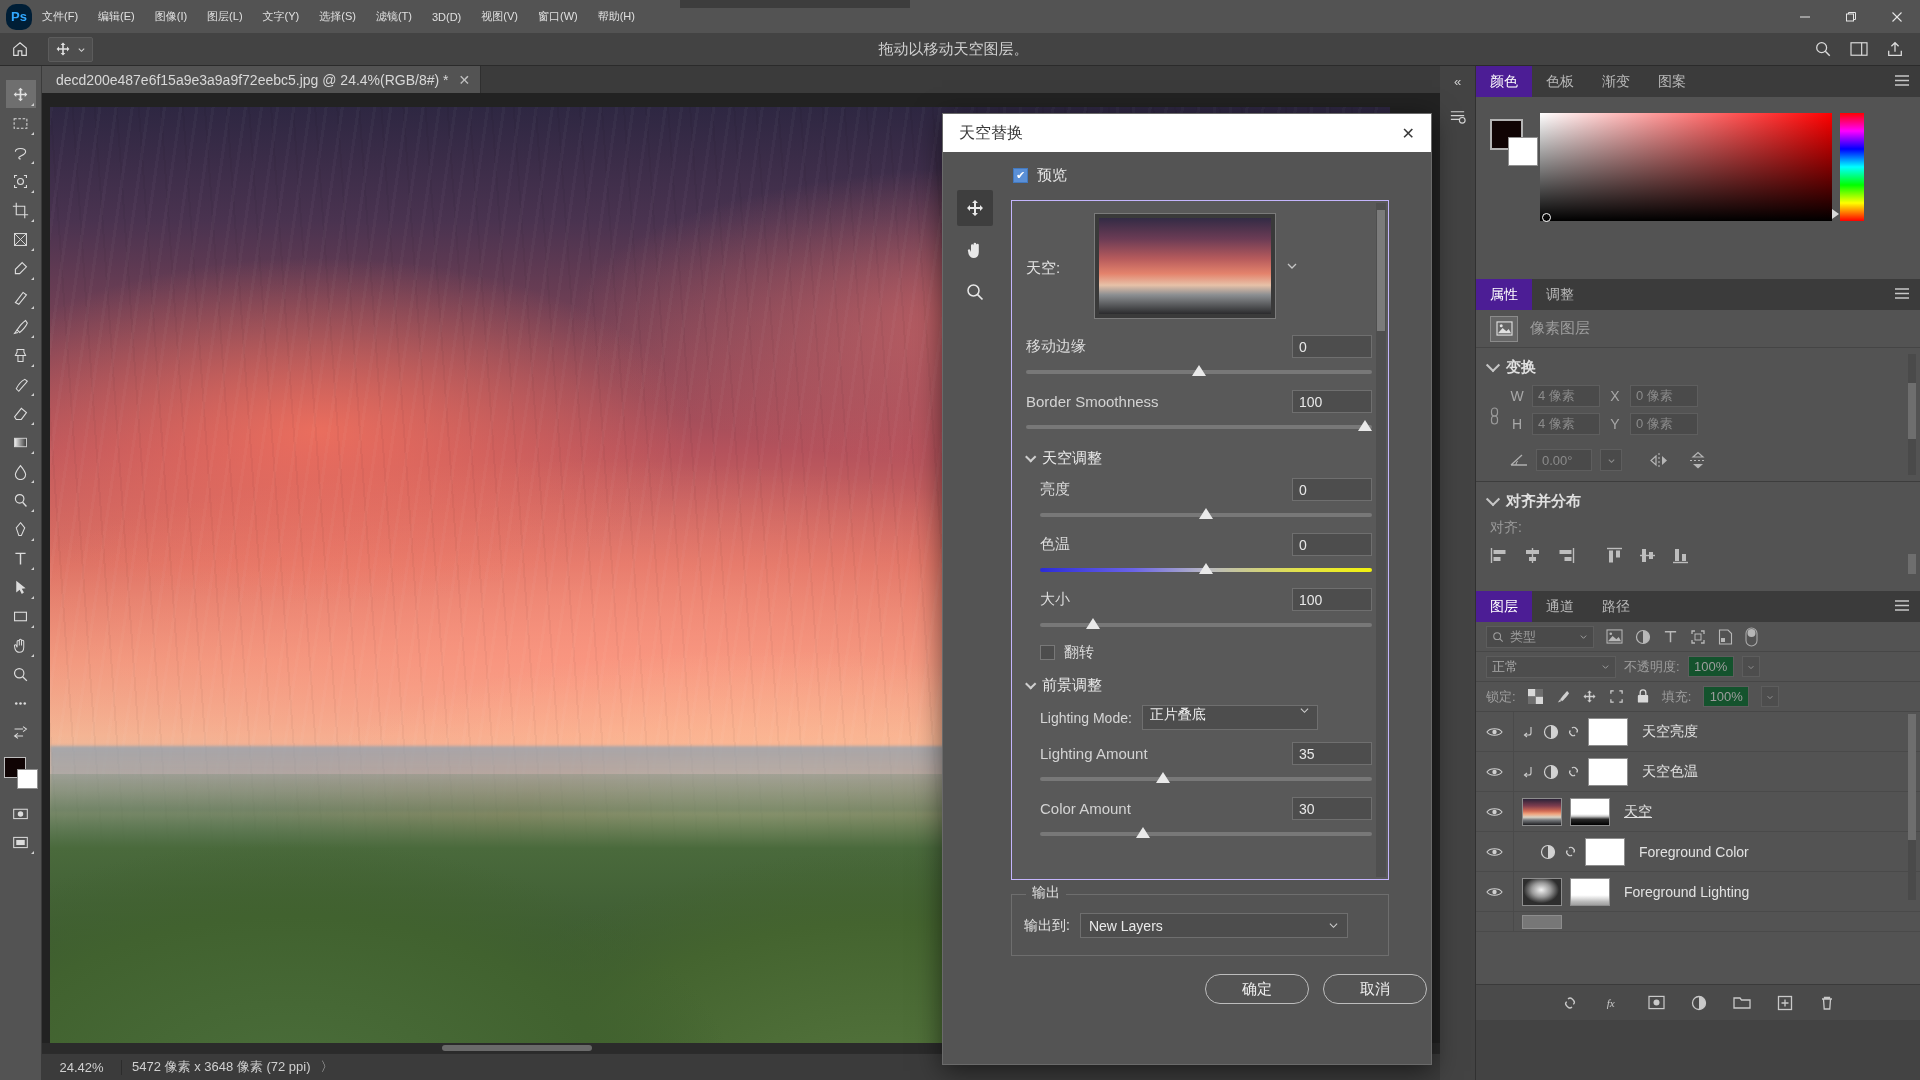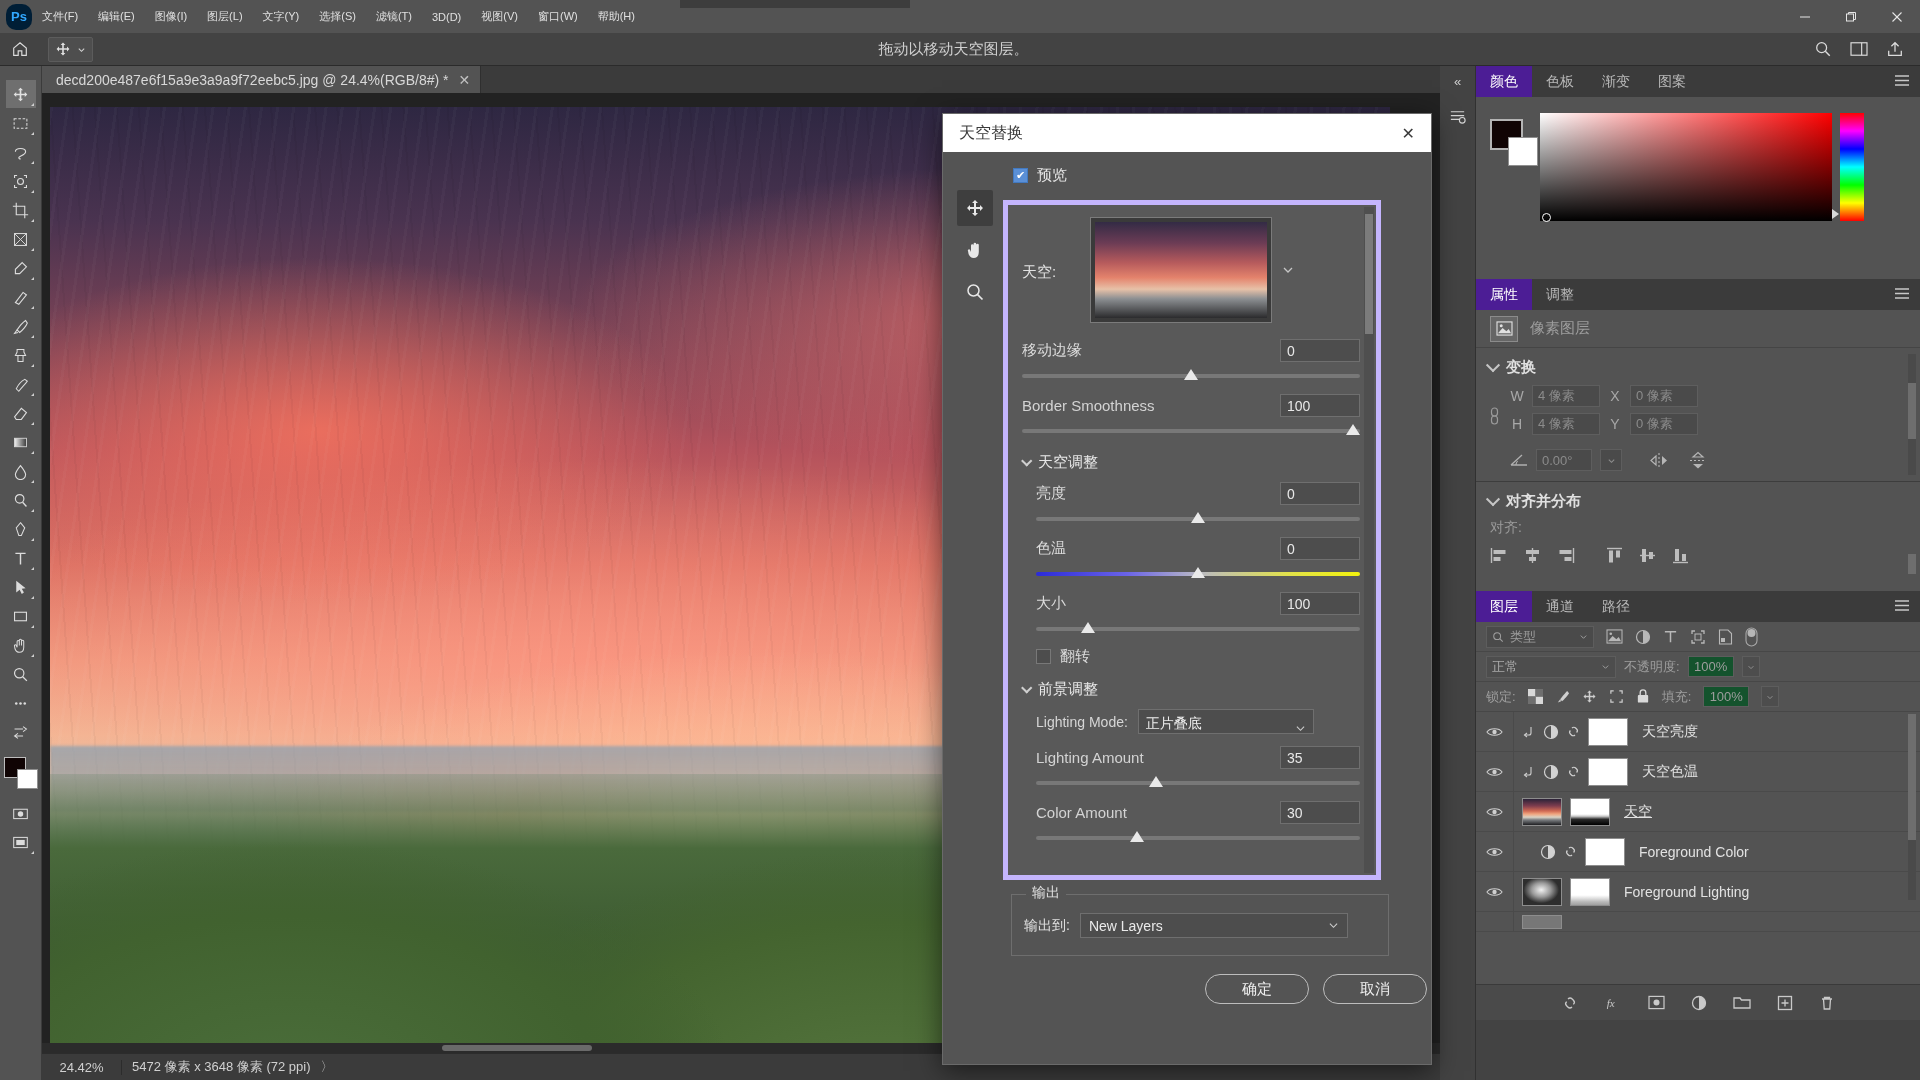--- a/index.html
+++ b/index.html
@@ -197,22 +197,22 @@
   .dtool { width:36px; height:36px; display:flex; align-items:center; justify-content:center;
            color:#e0e0e0; margin-bottom:6px; border-radius:2px; }
   .dtool.sel { background:#3e3e3e; }
   .preview-row { position:absolute; left:70px; top:14px; display:flex; align-items:center; gap:9px; }
   .cbx { width:15px; height:15px; background:#5a8fd6; border:1px solid #4279c0; display:flex;
          align-items:center; justify-content:center; color:#fff; font-size:11px; }
   .cbx.off { background:#4d4d4d; border:1px solid #787878; color:transparent; }
   .pv-label { font-size:15px; color:#e6e6e6; }
 
   .scrollpane {
-    position:absolute; left:60px; top:48px; width:378px; height:680px;
-    background:#595959; border:5px solid #c4b5fd; overflow:hidden;
+    position:absolute; left:68px; top:48px; width:378px; height:680px;
+    background:#595959; border:1px solid #c4b5fd; overflow:hidden;
   }
   .sp-inner { padding:12px 16px 12px 14px; }
   .sky-row { display:flex; align-items:flex-start; gap:10px; margin-bottom:16px; }
   .sky-lab { font-size:15px; color:#e2e2e2; padding-top:46px; width:58px; }
   .sky-pick { width:182px; height:106px; border:1px solid #7b7b7b; background:#3a3a3a; padding:4px;
               display:flex; align-items:center; }
   .sky-thumb { width:100%; height:96px;
     background:linear-gradient(to bottom,#332b45 0%,#6c3c55 22%,#b55a5c 42%,#e4836c 58%,#e7c1a8 70%,#8c8f92 80%,#2b2b2d 100%); }
   .sky-dd { font-size:12px; color:#c6c6c6; padding-top:48px; }
 
@@ -226,21 +226,21 @@
   .strack { position:absolute; left:0; right:0; top:6px; height:4px; background:#787878; border-radius:2px; }
   .strack.temp { background:linear-gradient(to right,#2b2bd8 0%,#6a63e8 28%,#b9b9c4 50%,#e2e24a 78%,#f2f20c 100%); }
   .shandle { position:absolute; top:1px; width:0;height:0;
              border-left:7px solid transparent; border-right:7px solid transparent; border-bottom:11px solid #e9e9e9; }
   .subhead { display:flex; align-items:center; gap:8px; margin:14px 0 10px 0; font-size:15px; color:#e8e8e8; }
   .chev-s { display:inline-block; width:8px;height:8px;border-right:2px solid #cfcfcf;border-bottom:2px solid #cfcfcf;
             transform:rotate(45deg) translate(-1px,-2px); }
   .indent { padding-left:14px; }
   .flip-row { display:flex; align-items:center; gap:9px; margin:10px 0 2px 14px; }
   .ddbox { width:176px; height:25px; background:#4d4d4d; border:1px solid #6f6f6f; color:#ececec;
-           font-size:14px; display:flex; align-items:flex-end; justify-content:space-between; padding:0 7px; }
+           font-size:14px; display:flex; align-items:flex-start; justify-content:space-between; padding:0 7px; }
   .lm-row { display:flex; align-items:center; gap:10px; margin:8px 0 12px 14px; }
   .lm-lab { font-size:14px; color:#d6d6d6; }
 
   .sp-scrollbar { position:absolute; right:2px; top:2px; width:10px; bottom:2px; background:#4f4f4f; }
   .sp-scrollbar i { position:absolute; left:1px; top:1%; width:8px; height:18%; background:#7b7b7b; display:block; }
 
   .outbox { position:absolute; left:68px; top:742px; width:378px; height:62px;
             border:1px solid #6e6e6e; }
   .outbox .legend { position:absolute; left:14px; top:-11px; background:#545454; padding:0 6px;
                     font-size:14px; color:#e0e0e0; }

